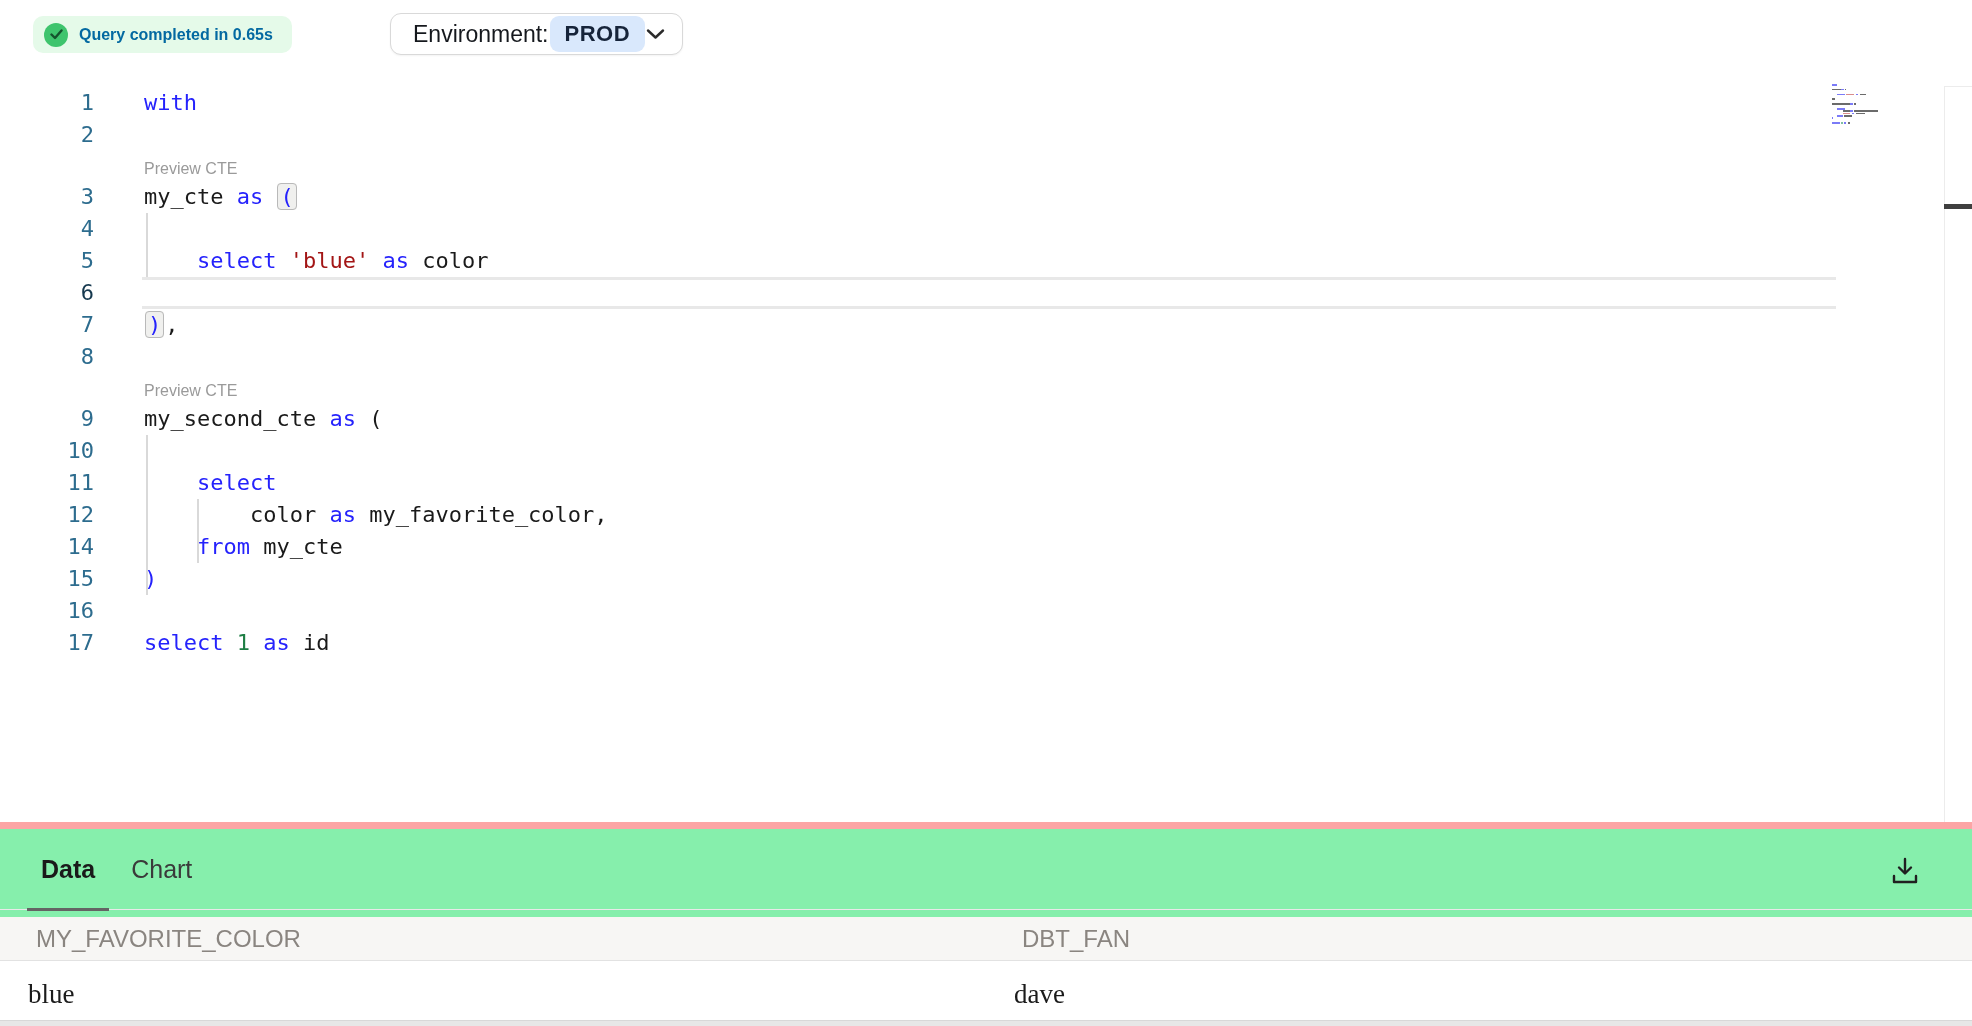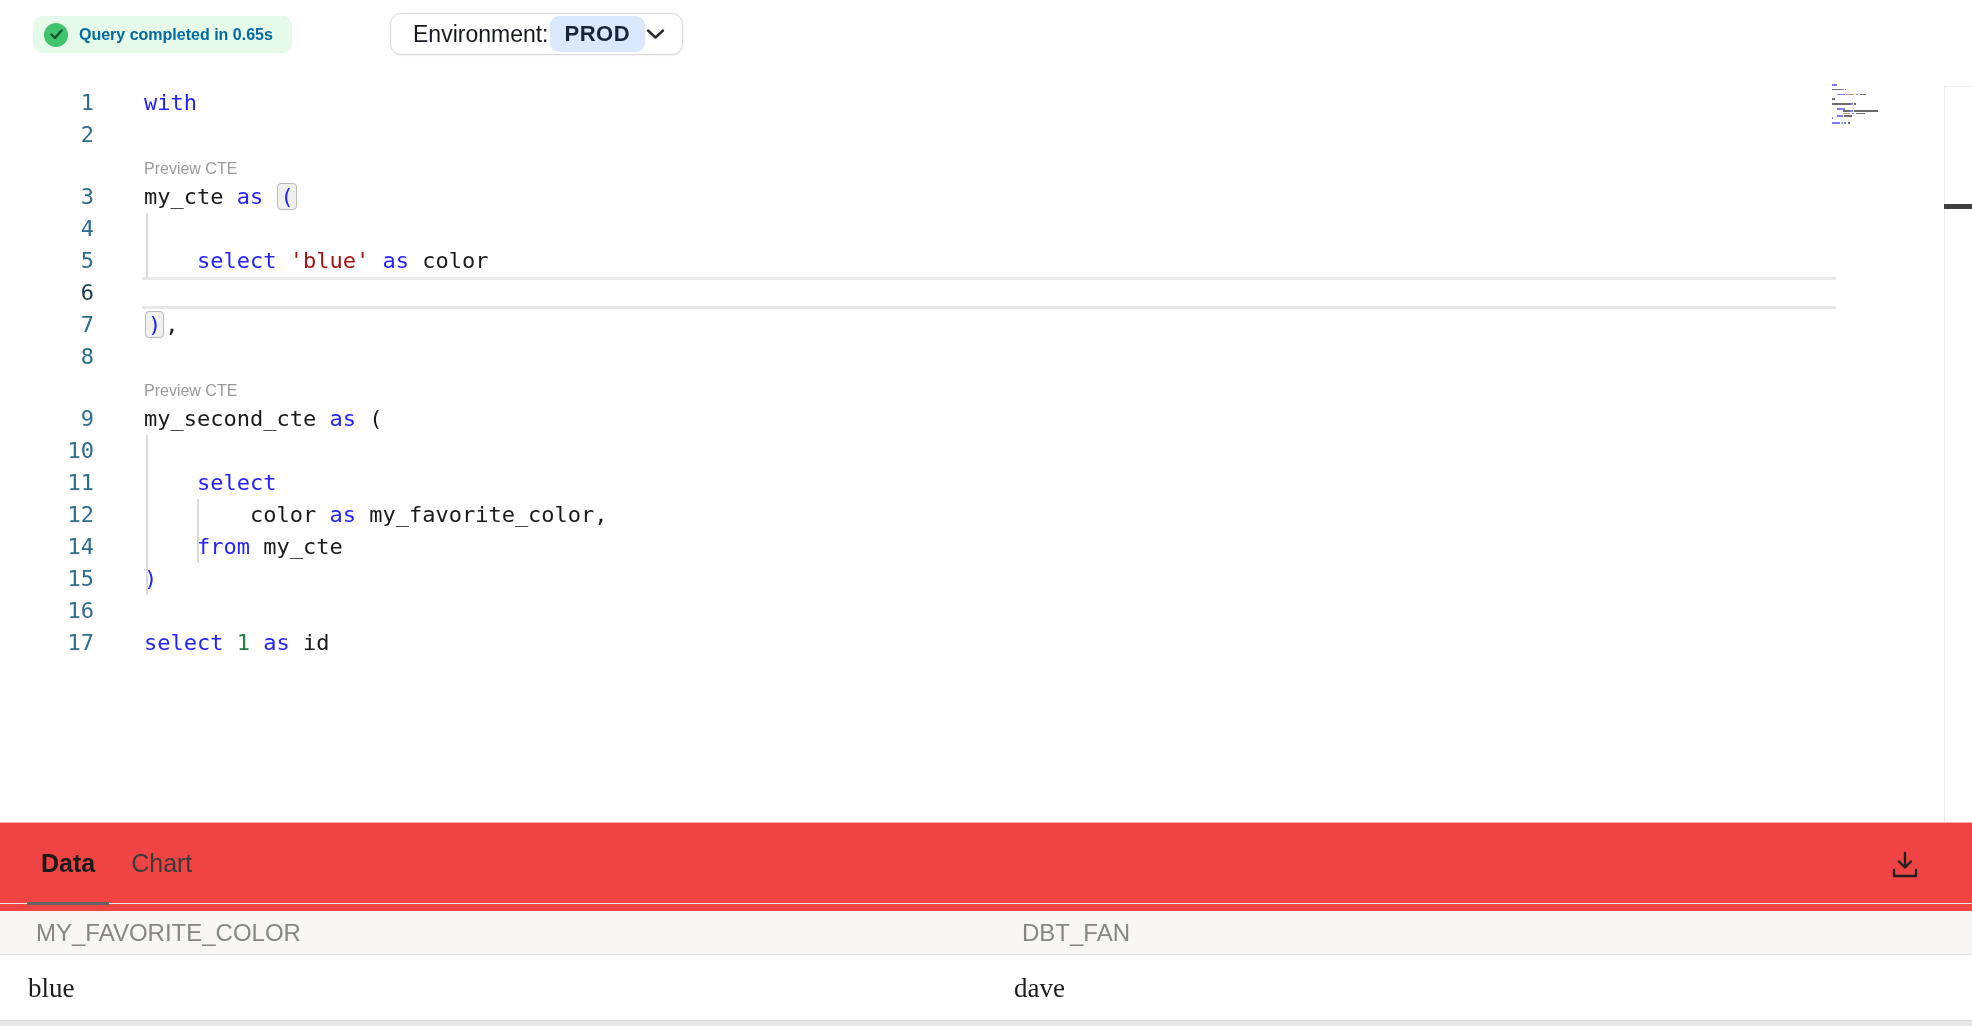--- a/index.html
+++ b/index.html
@@ -52,21 +52,21 @@
   #guide-3{left:197px;top:439px;height:64px;}
   .minimap{position:absolute;left:1832px;top:24px;width:60px;cursor:pointer;}
   .mm-row{height:1.6px;margin-bottom:.8px;display:flex;}
   .mm-seg{height:100%;flex:none;}
   .scroll-track{position:absolute;left:1944px;top:26px;right:0;bottom:0;
     border-left:1px solid #ececec;border-top:1px solid #ececec;background:#fff;}
   .scroll-thumb{position:absolute;left:1944px;top:144px;width:28px;height:5px;
     background:#3f3f3f;cursor:grab;}
   
   .results{position:absolute;top:822px;left:0;right:0;bottom:0;
-    border-top:1px solid #fca5a5;background:#ef4444;box-sizing:border-box;}
+    border-top:7px solid #fca5a5;background:#86efac;box-sizing:border-box;}
   .tabs-row{position:absolute;top:1px;left:0;right:0;height:80px;
     border-bottom:1px solid #e9e9e9;display:flex;align-items:center;
     padding-left:27px;box-sizing:border-box;}
   .tab{font-size:25px;color:#3a3a3a;padding:0 14px;margin-right:8px;height:100%;
     display:flex;align-items:center;position:relative;cursor:pointer;white-space:nowrap;}
   .tab.active{font-weight:700;color:#1a1a1a;}
   .tab.active::after{content:"";position:absolute;left:0;right:0;bottom:-2px;height:3px;background:#646464;}
   .download-btn{position:absolute;top:25px;right:50px;width:34px;height:34px;
     display:flex;align-items:center;justify-content:center;cursor:pointer;background:none;border:none;padding:0;}
   .table-header{position:absolute;top:88px;left:0;right:0;height:44px;

